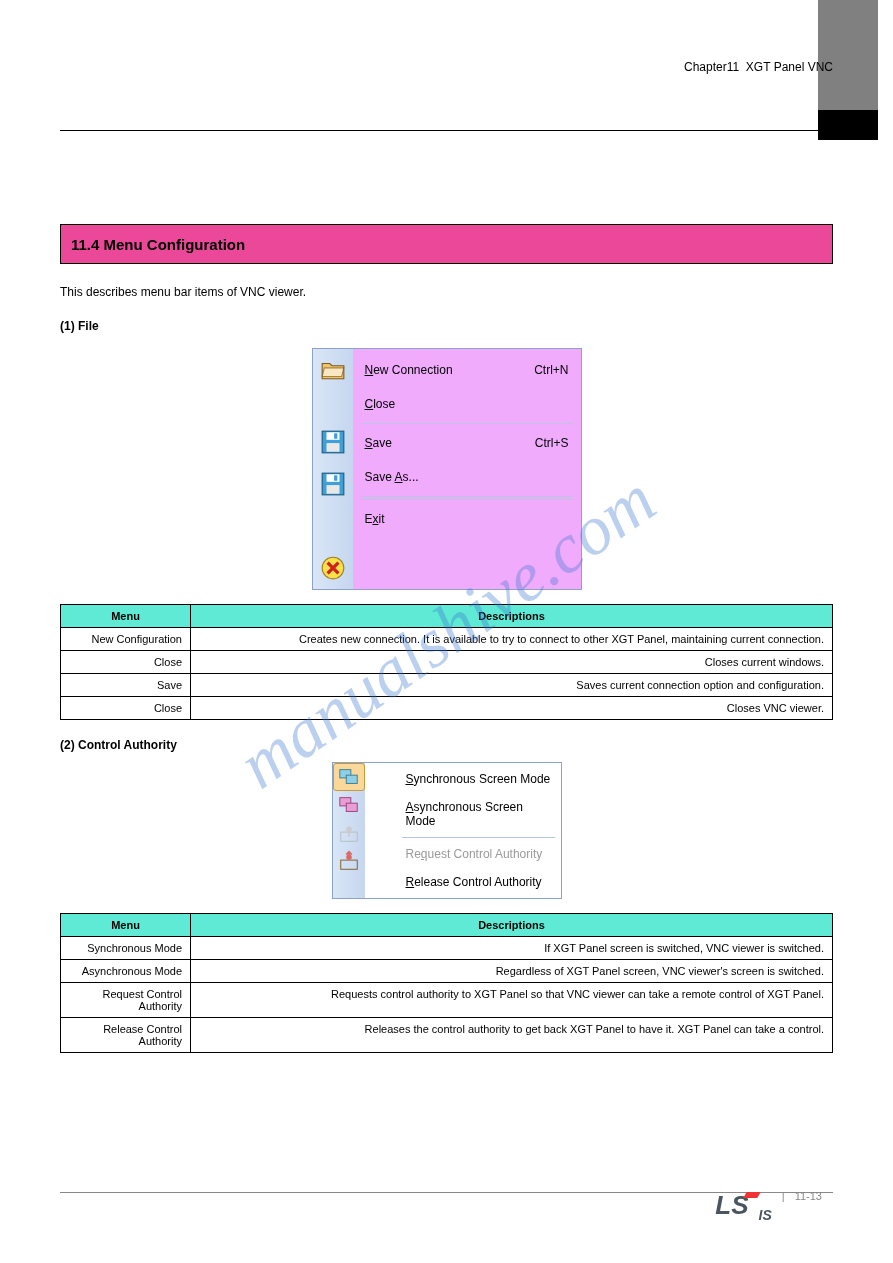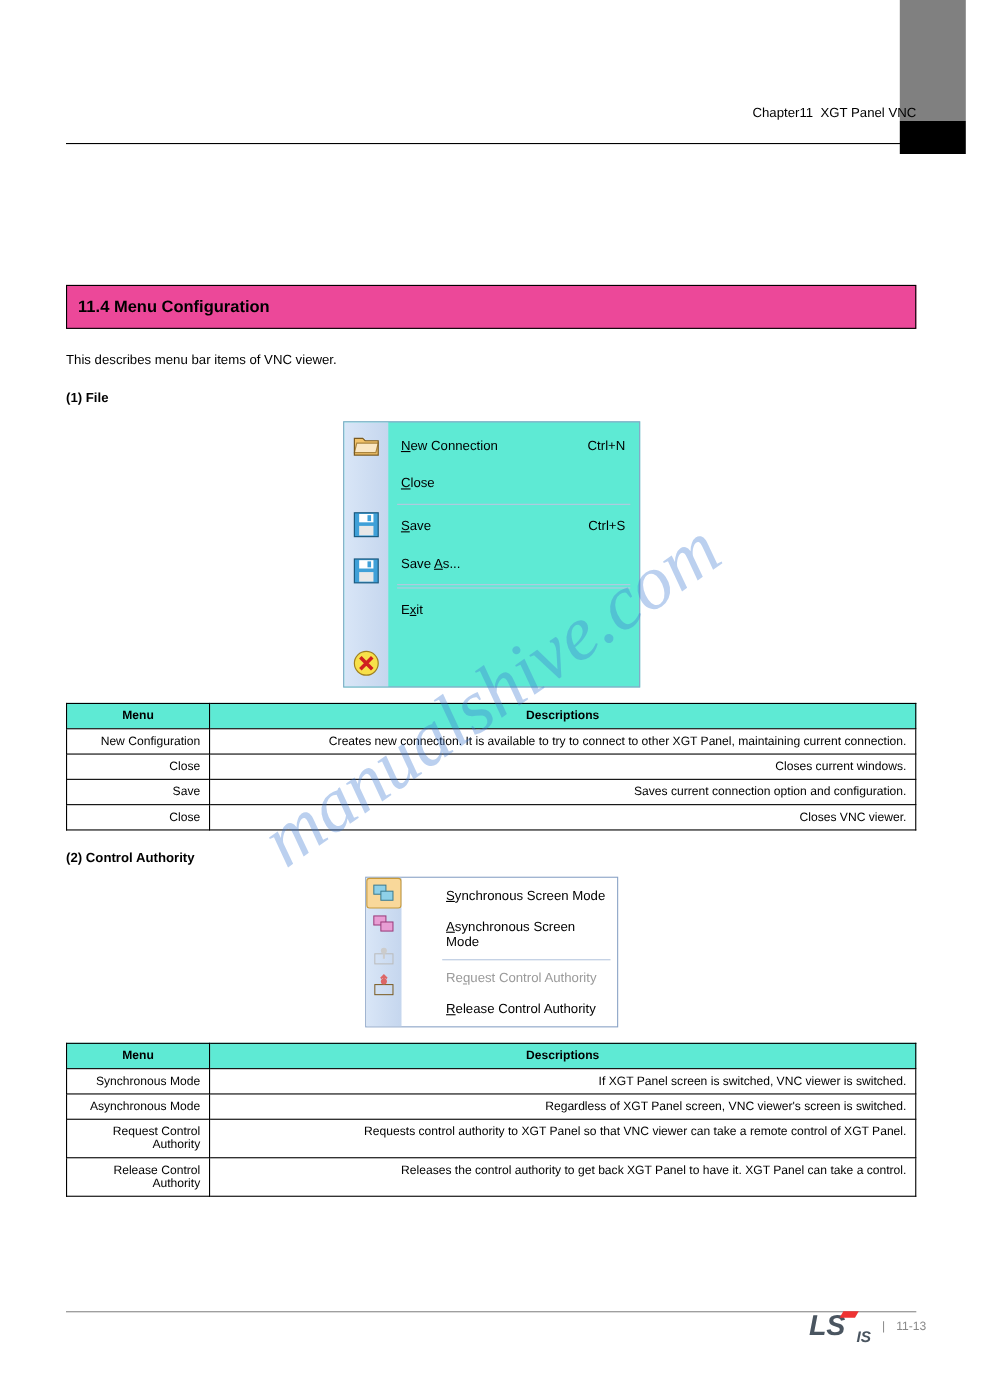--- a/index.html
+++ b/index.html
@@ -23,21 +23,21 @@
   }
   .section-bar {
     margin-top: 150px; background: #ec4899; border: 1px solid #000;
     height: 40px; display: flex; align-items: center; padding: 0 10px; font-weight: bold; font-size: 15px;
   }
   .body-text { margin-top: 20px; font-size: 12px; line-height: 1.4; }
   .subhead { margin-top: 18px; font-size: 12px; font-weight: bold; }
 
   .menu {
     margin: 15px auto 0 auto; width: 270px; border: 1px solid #8aa3c6;
-    display: flex; background: #5eead4; font-size: 12px;
+    display: flex; background: #f0abfc; font-size: 12px;
   }
   .menu-icons {
     width: 40px;
     background: linear-gradient(90deg,#d9e6f7,#c5d6ee);
     display: flex; flex-direction: column; align-items: center;
   }
   .menu-items { flex: 1; padding: 4px 8px; }
   .mi-row { display: flex; justify-content: space-between; padding: 10px 4px; }
   .mi-sep { border-top: 1px solid #b7c7df; margin: 2px 0; }
   .icon-slot { width: 40px; height: 42px; display:flex; align-items:center; justify-content:center; }
@@ -58,38 +58,38 @@
   .m2-iconslot.selected { background:#f9d89a; border:1px solid #c89a3a; border-radius:3px; }
 
   table.data {
     width: 100%; border-collapse: collapse; margin-top: 14px; font-size: 11px;
   }
   table.data th, table.data td { border: 1px solid #000; padding: 5px 8px; text-align: right; vertical-align: top; }
   table.data th { background: #5eead4; font-weight: bold; text-align: center; }
   table.data td.menu-col { width: 130px; }
 
   .foot-hr { position:absolute; bottom:70px; left:60px; right:60px; border-top:1px solid #888; }
-  .footer { position:absolute; bottom:40px; right:51px; display:flex; align-items:center; gap:10px; font-size:11px;}
+  .footer { position:absolute; bottom:40px; right:71px; display:flex; gap:10px; font-size:11px;}
   .logo { font-style: italic; font-weight: bold; font-size: 26px; color:#4a5560; font-family: Arial, sans-serif; }
   .logo .is { font-size:14px; vertical-align: sub; }
   .logo-accent { display:inline-block; width:14px; height:6px; background:#e33; transform: skew(-30deg); margin-left:-4px; vertical-align: top; position:relative; top:2px;}
   .u { text-decoration: underline; }
 </style>
 </head>
 <body>
 
 <div class="decor-gray"></div>
 <div class="decor-black"></div>
 <div class="decor-hline"></div>
 
 <div class="watermark">manualshive.com</div>
 
 <div class="page-margin">
 
-  <div style="text-align:right; font-size:12px; margin-top:95px; white-space:pre;">Chapter11  XGT Panel VNC</div>
+  <div style="text-align:right; font-size:12px; margin-top:60px; white-space:pre;">Chapter11  XGT Panel VNC</div>
 
   <div class="section-bar">
     <span>11.4  Menu Configuration</span>
   </div>
 
   <div class="body-text">This describes menu bar items of VNC viewer.</div>
 
   <div class="subhead">(1)  File</div>
 
   <div class="menu">

